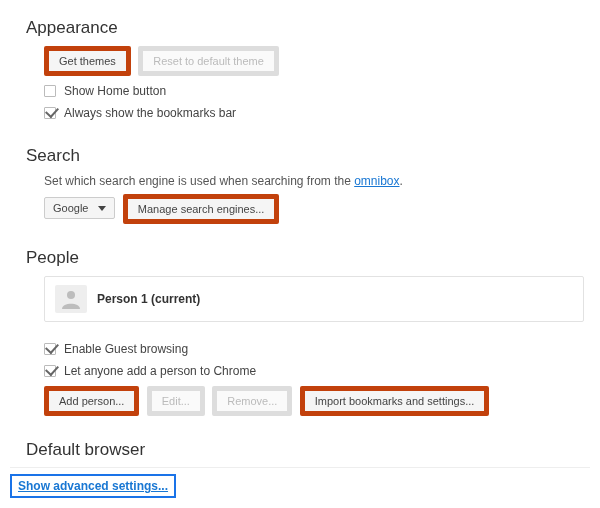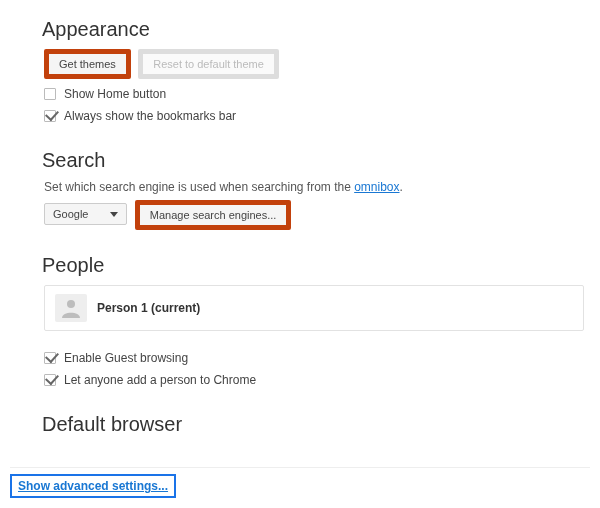--- a/index.html
+++ b/index.html
@@ -11,23 +11,23 @@
     font-family: Arial, Helvetica, sans-serif;
     font-size: 12px;
     color: #333;
     background: #fff;
     position: relative;
   }
   .page {
     padding: 8px 10px 0 26px;
   }
   .section-title {
-    font-size: 20px;
+    font-size: 17px;
     color: #333;
-    margin: 10px 0 8px 16px;
+    margin: 10px 0 8px 0;
     font-weight: normal;
   }
   .section-body {
     padding-left: 18px;
   }
   .btn {
     display: inline-block;
     background: #f5f5f5;
     border: 5px solid #c2410c;
     border-radius: 2px;
@@ -87,21 +87,20 @@
     display: inline-flex;
     align-items: center;
     background: #f5f5f5;
     border: 1px solid #ccc;
     border-radius: 2px;
     padding: 4px 8px;
     font-size: 11px;
     color: #444;
     cursor: pointer;
     margin-right: 4px;
-    gap: 12px;
   }
   .combo .caret {
     margin-left: 10px;
     width: 0; height: 0;
     border-left: 4px solid transparent;
     border-right: 4px solid transparent;
     border-top: 5px solid #444;
   }
   .person-box {
     border: 1px solid #e2e2e2;
@@ -202,20 +201,26 @@
     </div>
     <div style="height:12px"></div>
     <div class="checkbox-row">
       <span class="checkbox checked"></span>
       <span>Enable Guest browsing</span>
     </div>
     <div class="checkbox-row">
       <span class="checkbox checked"></span>
       <span>Let anyone add a person to Chrome</span>
     </div>
+    <div class="row">
+      <button class="btn">Add person...</button>
+      <button class="btn disabled">Edit...</button>
+      <button class="btn disabled">Remove...</button>
+      <button class="btn">Import bookmarks and settings...</button>
+    </div>
   </div>
 
   <div class="section-gap"></div>
 
   <div class="section-title">Default browser</div>
 
 </div>
 
 <div class="footer">
   <span class="adv-link-box">

